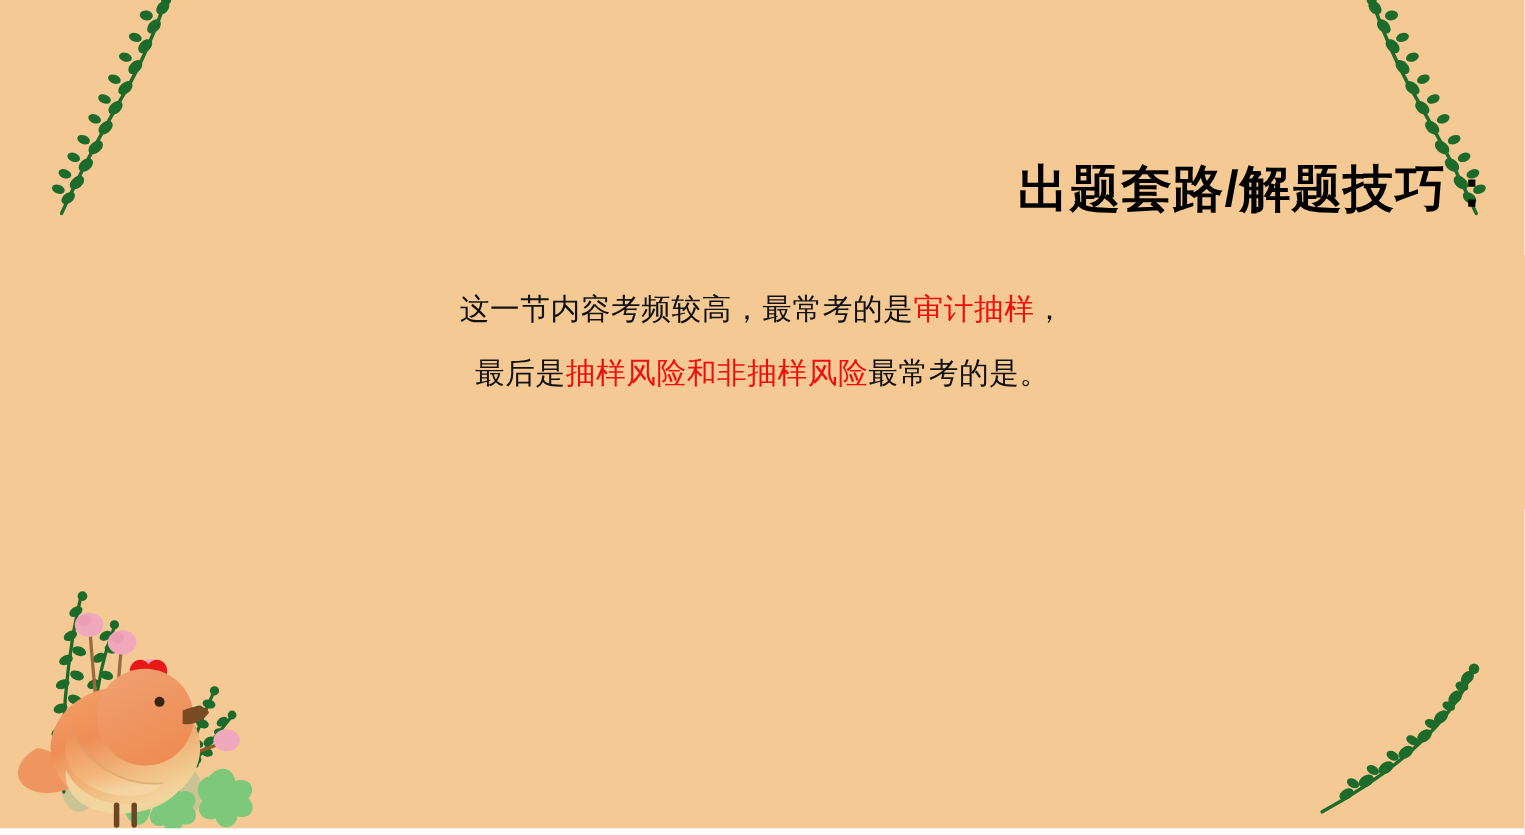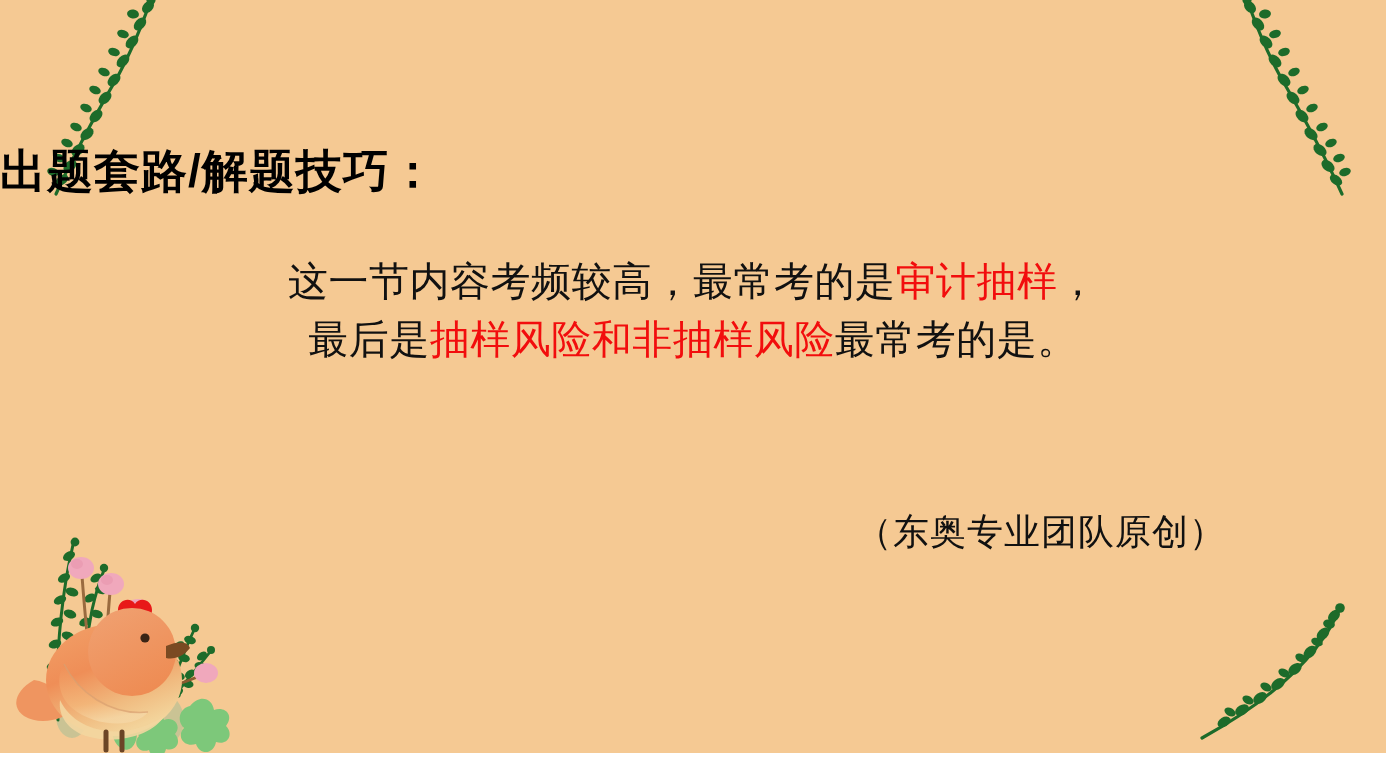--- a/index.html
+++ b/index.html
@@ -44,37 +44,37 @@
     left: 0;
     top: 0;
     width: 1386px;
     height: 759px;
   }
   #title {
     position: absolute;
     left: 0;
     top: 146px;
     width: 1362px;
-    text-align: left;
+    text-align: right;
     font-size: 46px;
     font-weight: bold;
     color: #000000;
     letter-spacing: 1px;
     line-height: 1.1;
     white-space: nowrap;
   }
   #body-lines {
     position: absolute;
     left: 0;
     top: 252px;
     width: 1386px;
     text-align: center;
   }
   .body-line {
-    font-size: 40px;
+    font-size: 27px;
     color: #111111;
     line-height: 58px;
     white-space: nowrap;
     letter-spacing: 0.5px;
   }
   .hl { color: #f20d0d; }
   #signature {
     position: absolute;
     left: 0;
     top: 508px;
@@ -334,17 +334,16 @@
 
     <div id="body-lines">
       <div class="body-line">
         <span>这一节内容考频较高，最常考的是</span><span class="hl">审计抽样</span><span>，</span>
       </div>
       <div class="body-line">
         <span>最后是</span><span class="hl">抽样风险和非抽样风险</span><span>最常考的是。</span>
       </div>
     </div>
 
-    <div id="signature">（东奥专业团队原创）</div>
   </div>
 
   <div id="bottom-edge"></div>
 </div>
 
 </body></html>

